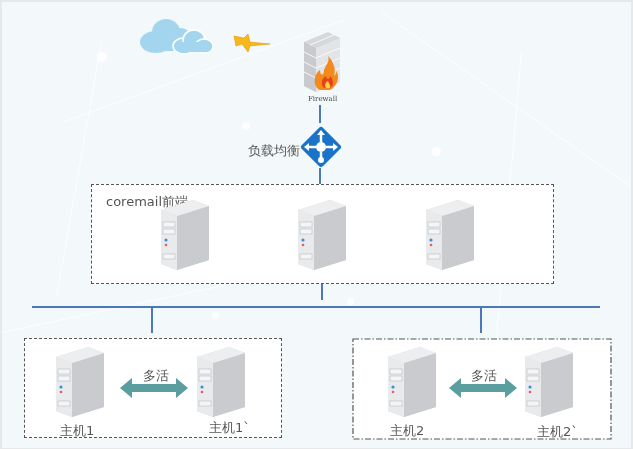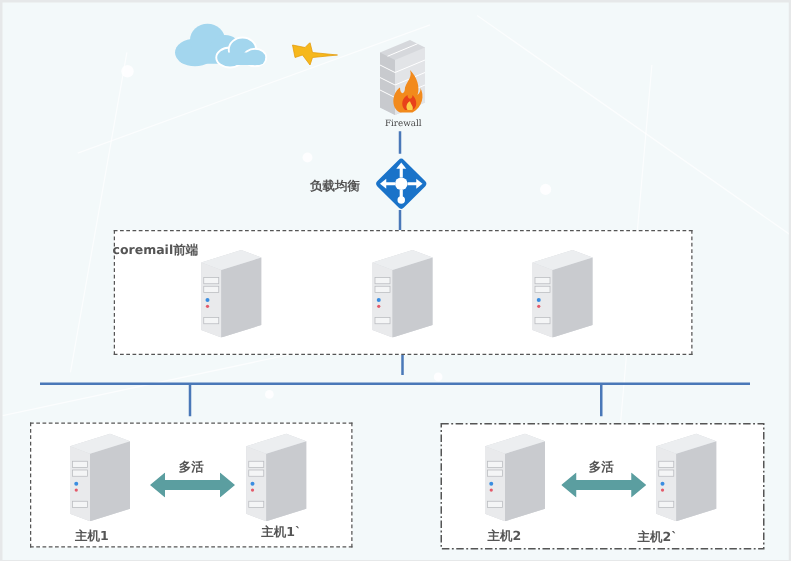--- a/index.html
+++ b/index.html
@@ -5,21 +5,21 @@
     html, body { margin: 0; padding: 0; }
     body { width: 633px; height: 449px; overflow: hidden; background: #e6e8e9; font-family: "DejaVu Sans", sans-serif; }
     .canvas {
       position: absolute; left: 2px; top: 2px; width: 629px; height: 446px;
       background: #f3f9fa; overflow: hidden;
     }
     .abs { position: absolute; }
     .bgline { position: absolute; background: rgba(255,255,255,0.7); height: 1px; transform-origin: 0 0; }
     .bgdot { position: absolute; border-radius: 50%; background: rgba(255,255,255,0.85); }
     .box-dash { position: absolute; border: 1.2px dashed #555; background: #fff; box-sizing: border-box; }
-    .label { position: absolute; font-size: 10px; color: #555; white-space: nowrap; font-weight: bold; }
+    .label { position: absolute; font-size: 13px; color: #555; white-space: nowrap; }
     .label-small { position: absolute; font-size: 7px; color: #444; font-family: "DejaVu Serif", serif; white-space: nowrap; }
     .line-v { position: absolute; width: 2px; background: #4a78b8; }
     .line-h { position: absolute; height: 2px; background: #4a78b8; }
     .server { position: absolute; width: 56px; height: 72px; }
   </style>
 </head>
 <body>
 
 <div class="canvas">
 
@@ -89,21 +89,21 @@
     </g>
     <g fill="#ffffff">
       <polygon points="23,6 19,11 27,11"></polygon>
       <polygon points="6,23 11,19 11,27"></polygon>
       <polygon points="40,23 35,19 35,27"></polygon>
       <circle cx="23" cy="36" r="3"></circle>
     </g>
   </svg>
 
   <div class="box-dash" style="left:89px;top:182px;width:463px;height:100px;"></div>
-  <div class="label" style="left:88px;top:191px;">coremail前端</div>
+  <div class="label" style="left:104px;top:191px;">coremail前端</div>
 
   <svg class="server" style="left:155px;top:196px;" viewBox="0 0 56 72">
     <polygon points="4,12 36,2 52,8 52,62 20,72 4,66" fill="#d4d6da"></polygon>
     <polygon points="4,12 20,18 20,72 4,66" fill="#e9eaec"></polygon>
     <polygon points="20,18 52,8 52,62 20,72" fill="#c9cbcf"></polygon>
     <polygon points="4,12 36,2 52,8 20,18" fill="#eceef0"></polygon>
     <rect x="6" y="24" width="12" height="5" fill="#f4f5f6" stroke="#b9bbbf" stroke-width="0.6"></rect>
     <rect x="6" y="31" width="12" height="5" fill="#f4f5f6" stroke="#b9bbbf" stroke-width="0.6"></rect>
     <circle cx="9" cy="42" r="1.6" fill="#3a8de0"></circle>
     <circle cx="9" cy="47" r="1.3" fill="#e45a6a"></circle>
@@ -190,15 +190,15 @@
     <polygon points="4,12 36,2 52,8 52,62 20,72 4,66" fill="#d4d6da"></polygon>
     <polygon points="4,12 20,18 20,72 4,66" fill="#e9eaec"></polygon>
     <polygon points="20,18 52,8 52,62 20,72" fill="#c9cbcf"></polygon>
     <polygon points="4,12 36,2 52,8 20,18" fill="#eceef0"></polygon>
     <rect x="6" y="24" width="12" height="5" fill="#f4f5f6" stroke="#b9bbbf" stroke-width="0.6"></rect>
     <rect x="6" y="31" width="12" height="5" fill="#f4f5f6" stroke="#b9bbbf" stroke-width="0.6"></rect>
     <circle cx="9" cy="42" r="1.6" fill="#3a8de0"></circle>
     <circle cx="9" cy="47" r="1.3" fill="#e45a6a"></circle>
     <rect x="6" y="56" width="12" height="5" fill="#f4f5f6" stroke="#b9bbbf" stroke-width="0.6"></rect>
   </svg>
-  <div class="label" style="left:508px;top:421px;">主机2`</div>
+  <div class="label" style="left:535px;top:421px;">主机2`</div>
 
 </div>
 
 </body></html>

